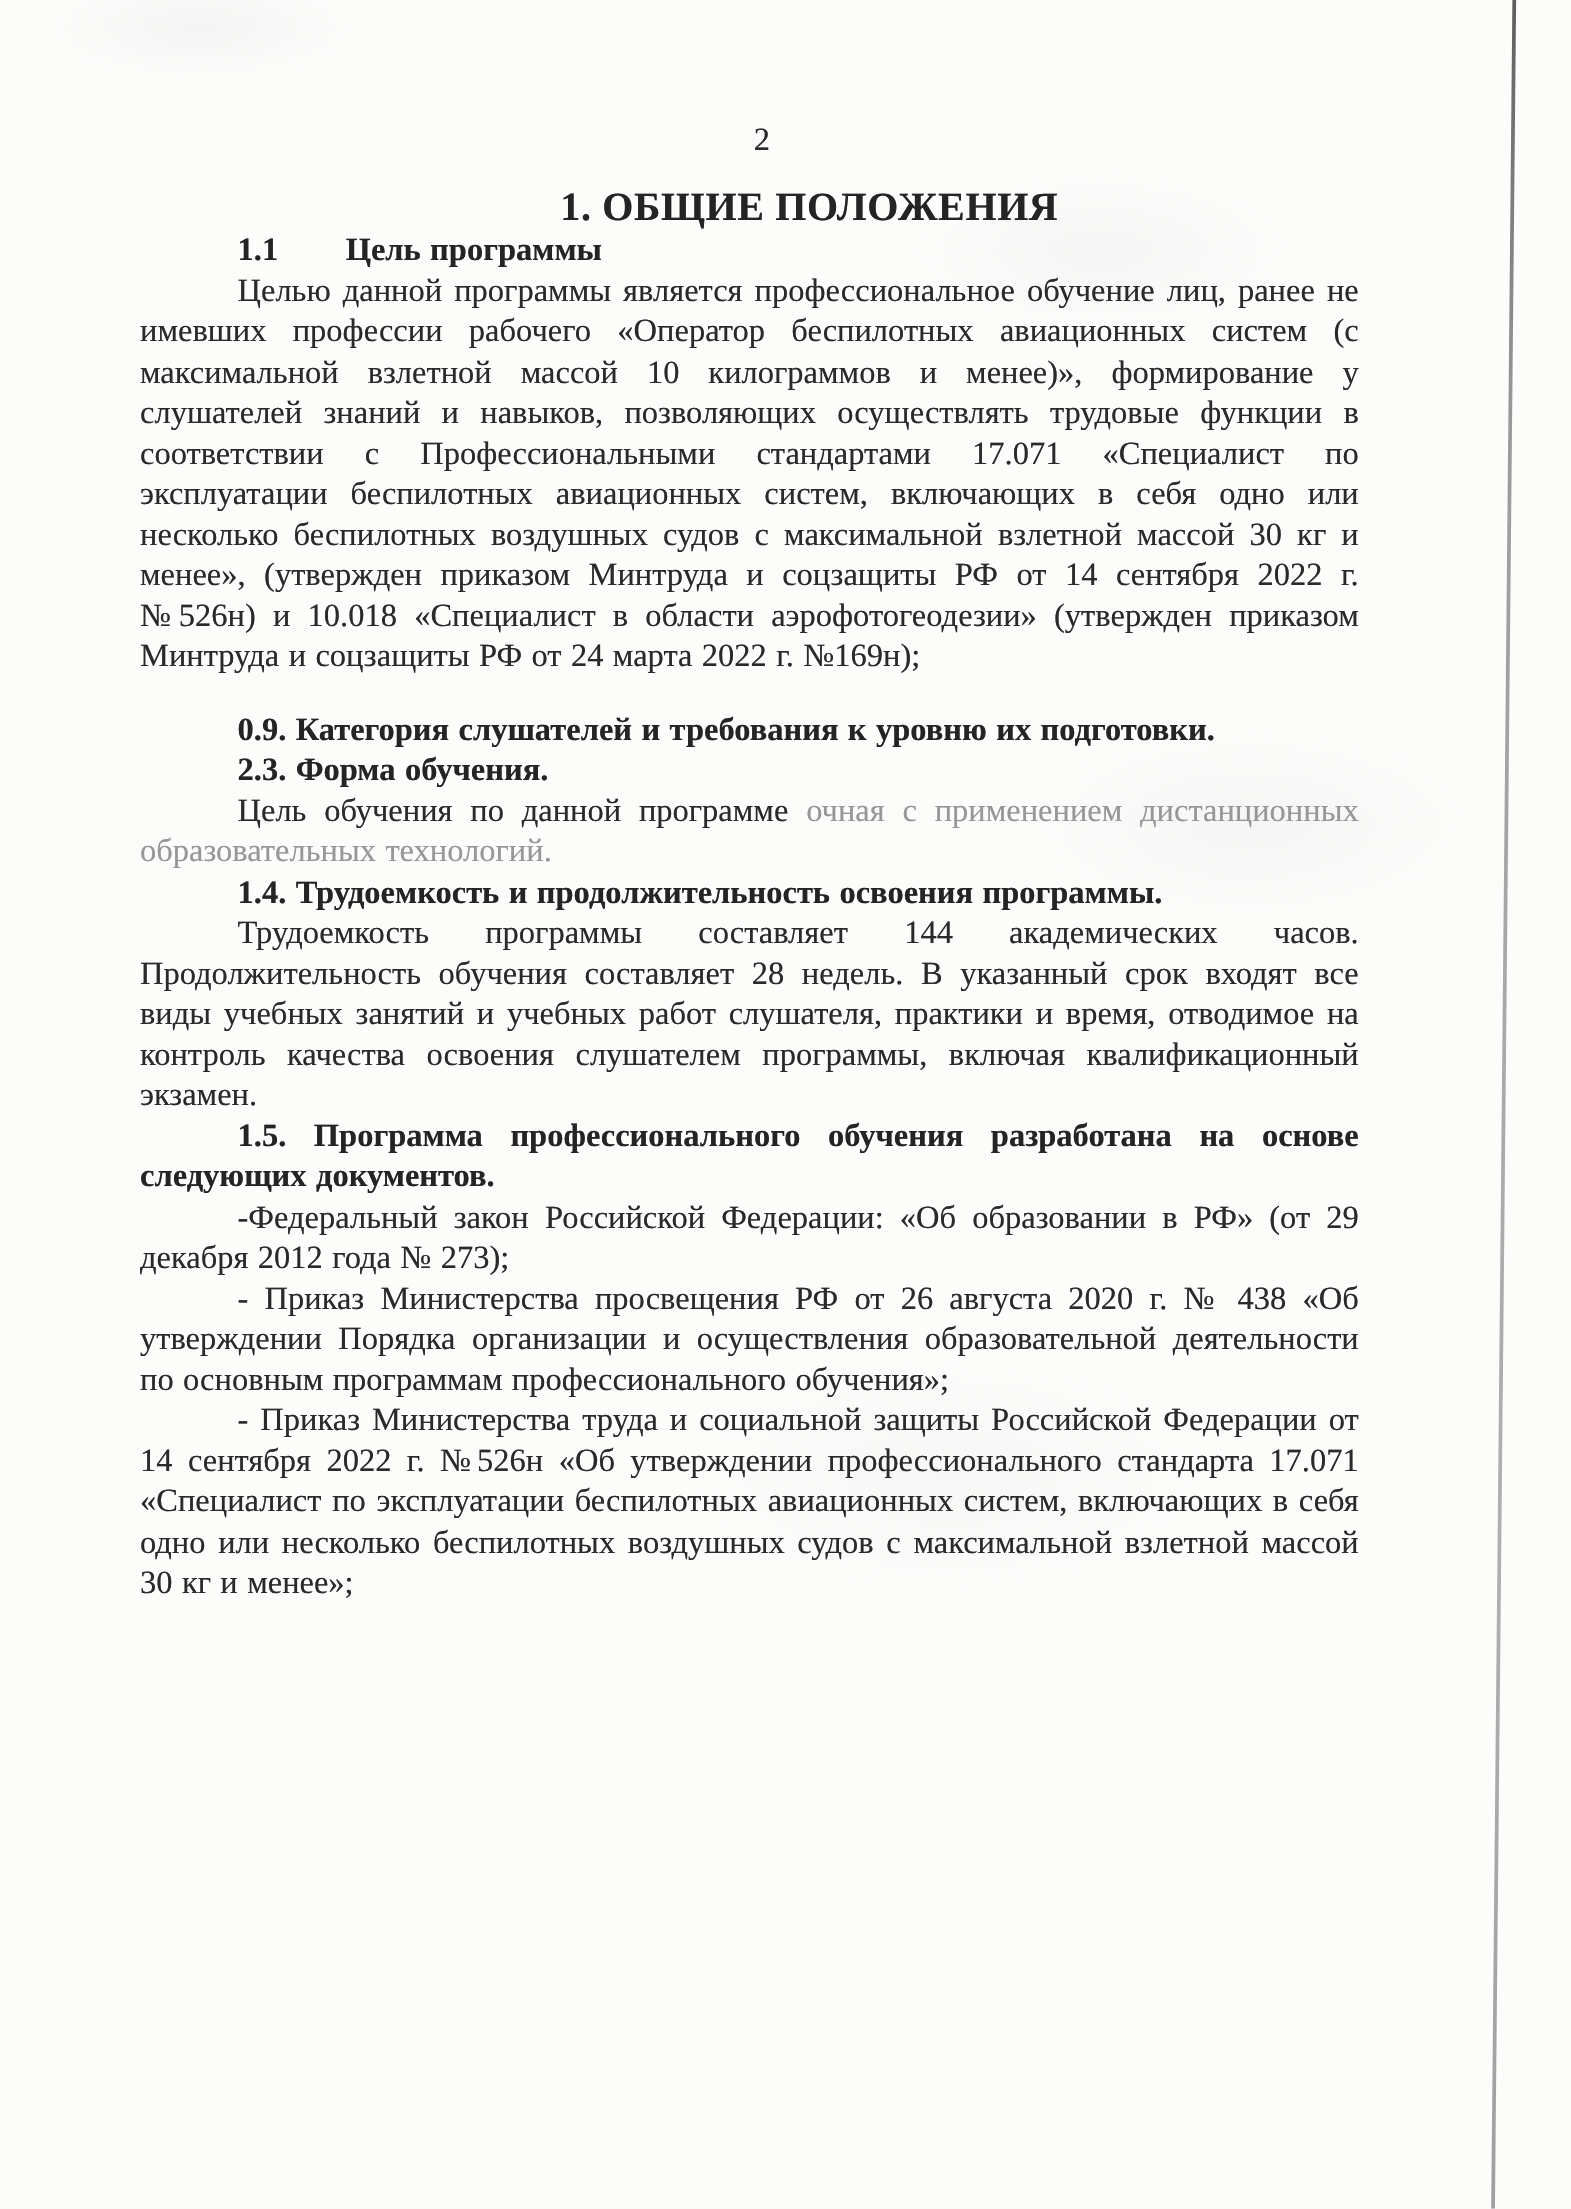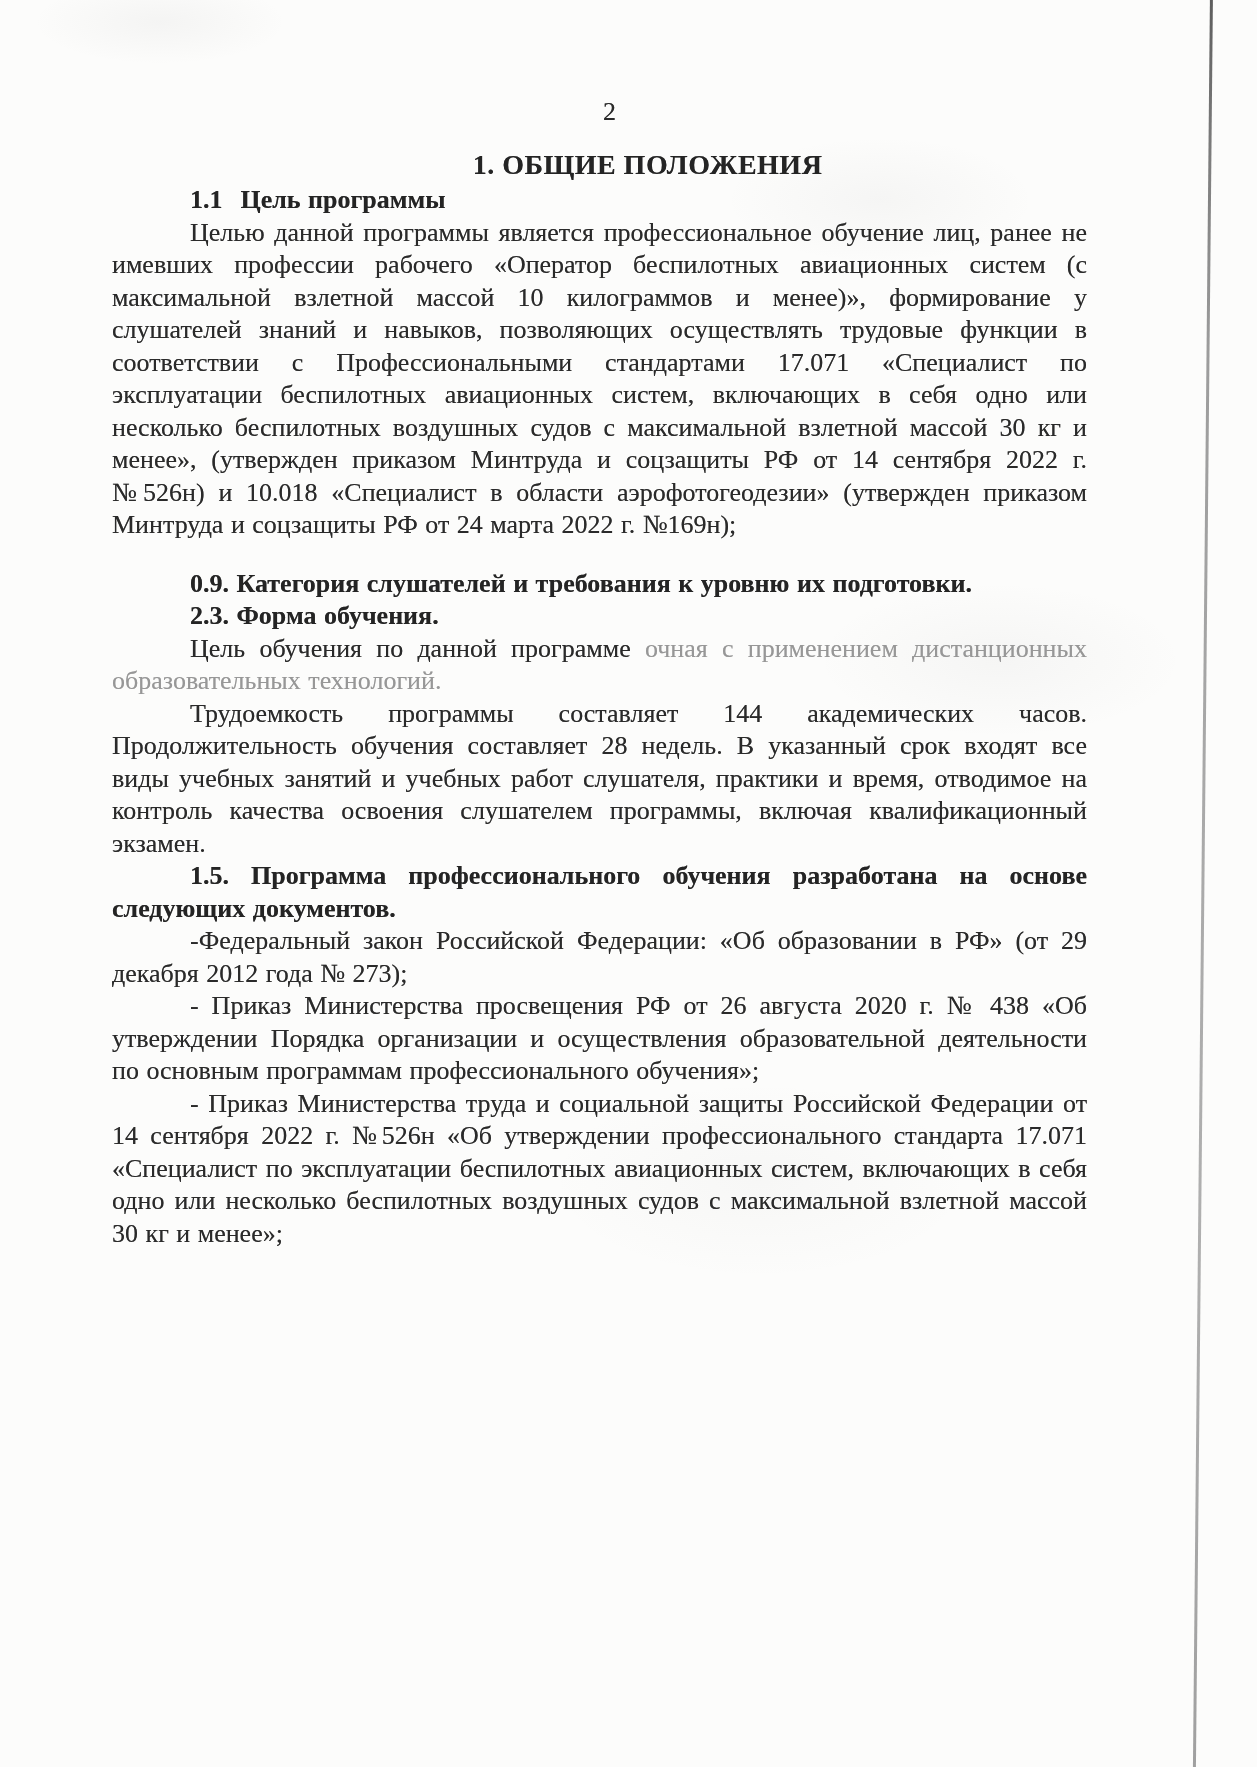--- a/index.html
+++ b/index.html
@@ -46,37 +46,37 @@
     text-shadow: 0 0 0.5px rgba(45,45,45,0.6);
   }
   .page-number {
     text-align: center;
     transform: translateX(10px);
     margin-bottom: 20px;
   }
   .doc-title {
     text-align: center;
     font-weight: bold;
-    font-size: 28px;
+    font-size: 32px;
     letter-spacing: 0.5px;
     transform: translateX(48px);
     margin-bottom: 3px;
     color: #242424;
   }
   .content p {
     margin: 0;
     text-align: justify;
     text-indent: 78px;
     word-spacing: 1px;
   }
   .heading {
     font-weight: bold;
     color: #242424;
   }
-  .h11 .sec-num { margin-right: 18px; }
+  .h11 .sec-num { margin-right: 54px; }
   .gap-before { margin-top: 26px !important; }
   .faded { color: #979797; text-shadow: 0 0 0.5px rgba(150,150,150,0.5); }
 </style>
 </head>
 <body>
 
 <div class="sheet">
 
   <div class="scan-line"></div>
 
@@ -90,20 +90,21 @@
 
     <p>Целью данной программы является профессиональное обучение лиц, ранее не имевших профессии рабочего «Оператор беспилотных авиационных систем (с максимальной взлетной массой 10 килограммов и менее)», формирование у слушателей знаний и навыков, позволяющих осуществлять трудовые функции в соответствии с Профессиональными стандартами 17.071 «Специалист по эксплуатации беспилотных авиационных систем, включающих в себя одно или несколько беспилотных воздушных судов с максимальной взлетной массой 30 кг и менее», (утвержден приказом Минтруда и соцзащиты РФ от 14 сентября 2022 г. №526н) и 10.018 «Специалист в области аэрофотогеодезии» (утвержден приказом Минтруда и соцзащиты РФ от 24 марта 2022 г. №169н);</p>
 
     <p class="heading gap-before">0.9. Категория слушателей и требования к уровню их подготовки.</p>
 
 
     <p class="heading">2.3. Форма обучения.</p>
 
     <p><span>Цель обучения по данной программе </span><span class="faded">очная с применением дистанционных образовательных технологий.</span></p>
 
+    <p class="heading">1.4. Трудоемкость и продолжительность освоения программы.</p>
 
     <p>Трудоемкость программы составляет 144 академических часов. Продолжительность обучения составляет 28 недель. В указанный срок входят все виды учебных занятий и учебных работ слушателя, практики и время, отводимое на контроль качества освоения слушателем программы, включая квалификационный экзамен.</p>
 
 
     <p class="heading">1.5. Программа профессионального обучения разработана на основе следующих документов.</p>
 
     <p>-Федеральный закон Российской Федерации: «Об образовании в РФ» (от 29 декабря 2012 года № 273);</p>
 
     <p>- Приказ Министерства просвещения РФ от 26 августа 2020 г. № 438 «Об утверждении Порядка организации и осуществления образовательной деятельности по основным программам профессионального обучения»;</p>
 

